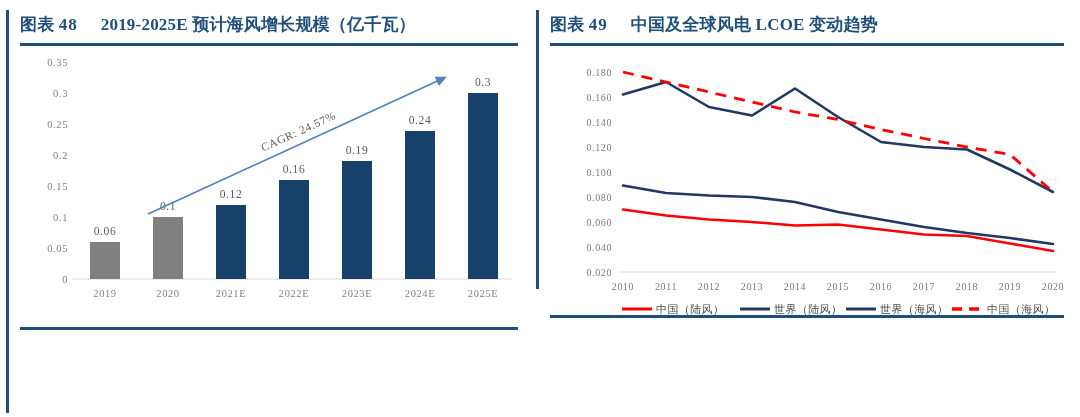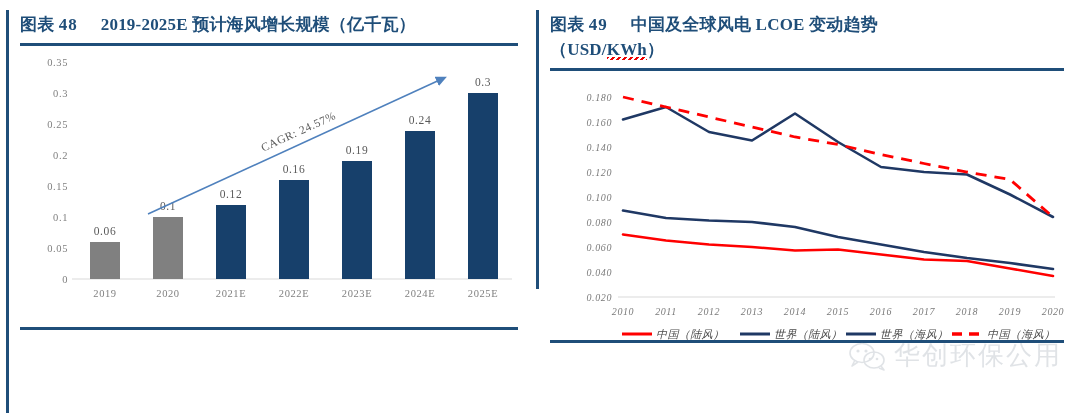--- a/index.html
+++ b/index.html
@@ -27,21 +27,21 @@
     border-bottom:3px solid transparent;
     background-image:repeating-linear-gradient(135deg,#e00 0 2px,transparent 2px 4px);
     background-size:6px 3px;background-repeat:repeat-x;background-position:0 100%;
     padding-bottom:1px;
   }
   .rule{height:3px;background:#1F4E79;margin-top:6px;}
   .rule-bottom{height:3px;background:#1F4E79;}
 
   .chart-area{position:relative;}
   .chart-left{height:275px;margin-top:6px;}
-  .chart-right{height:265px;margin-top:4px;font-style:italic;}
+  .chart-right{height:265px;margin-top:4px;}
 
   .src{
     font-family:"Liberation Serif",serif;font-style:italic;font-weight:bold;
     color:#1F4E79;font-size:14.5px;padding-top:7px;letter-spacing:0.3px;
   }
 
   svg{display:block;}
   .axlab{font-family:"Liberation Serif",serif;font-size:10.5px;fill:#808080;letter-spacing:.6px;}
   .axlab-r{font-family:"Liberation Serif",serif;font-size:10px;fill:#7a7a7a;letter-spacing:.6px;}
   .dlab{font-family:"Liberation Serif",serif;font-size:11.5px;fill:#595959;letter-spacing:.6px;}
@@ -135,23 +135,20 @@
   </div>
 
   <div class="panel panel-right">
 
     <div class="fig-title">
       <div>
         <span>图表</span>
         <span class="num">49</span>
         <span class="gap"></span>
         <span>中国及全球风电 LCOE 变动趋势</span>
-      </div>
-      <div>
-        <span>（</span><span>USD/</span><span class="squiggle">KWh</span><span>）</span>
       </div>
     </div>
 
     <div class="rule"></div>
 
     <div class="chart-area chart-right">
       <svg width="514" height="265" viewBox="0 0 514 265">
 
         <g>
           <text class="axlab-r" x="62" y="26" text-anchor="end">0.180</text>
@@ -201,27 +198,14 @@
 
           <line x1="402" y1="259" x2="432" y2="259" stroke="#FF0000" stroke-width="3.4" stroke-dasharray="10 7"></line>
           <text class="leglab" x="437" y="263">中国（海风）</text>
         </g>
       </svg>
     </div>
 
     <div class="rule-bottom"></div>
   </div>
 
-  <div class="watermark">
-    <svg width="40" height="30" viewBox="0 0 40 30">
-      <ellipse cx="14" cy="12" rx="12" ry="9.5" fill="none" stroke="#9aa4b0" stroke-width="1.6"></ellipse>
-      <path d="M7 19 L4 25 L10 21" fill="none" stroke="#9aa4b0" stroke-width="1.6" stroke-linejoin="round"></path>
-      <circle cx="10" cy="10" r="1.6" fill="#9aa4b0"></circle>
-      <circle cx="18" cy="10" r="1.6" fill="#9aa4b0"></circle>
-      <ellipse cx="26" cy="19" rx="10" ry="8" fill="none" stroke="#9aa4b0" stroke-width="1.6"></ellipse>
-      <path d="M33 25 L36 29 L31 27" fill="none" stroke="#9aa4b0" stroke-width="1.6" stroke-linejoin="round"></path>
-      <circle cx="22" cy="18" r="1.3" fill="#9aa4b0"></circle>
-      <circle cx="29" cy="18" r="1.3" fill="#9aa4b0"></circle>
-    </svg>
-    <span class="wm-text">华创环保公用</span>
-  </div>
 
 </div>
 
 </body></html>

